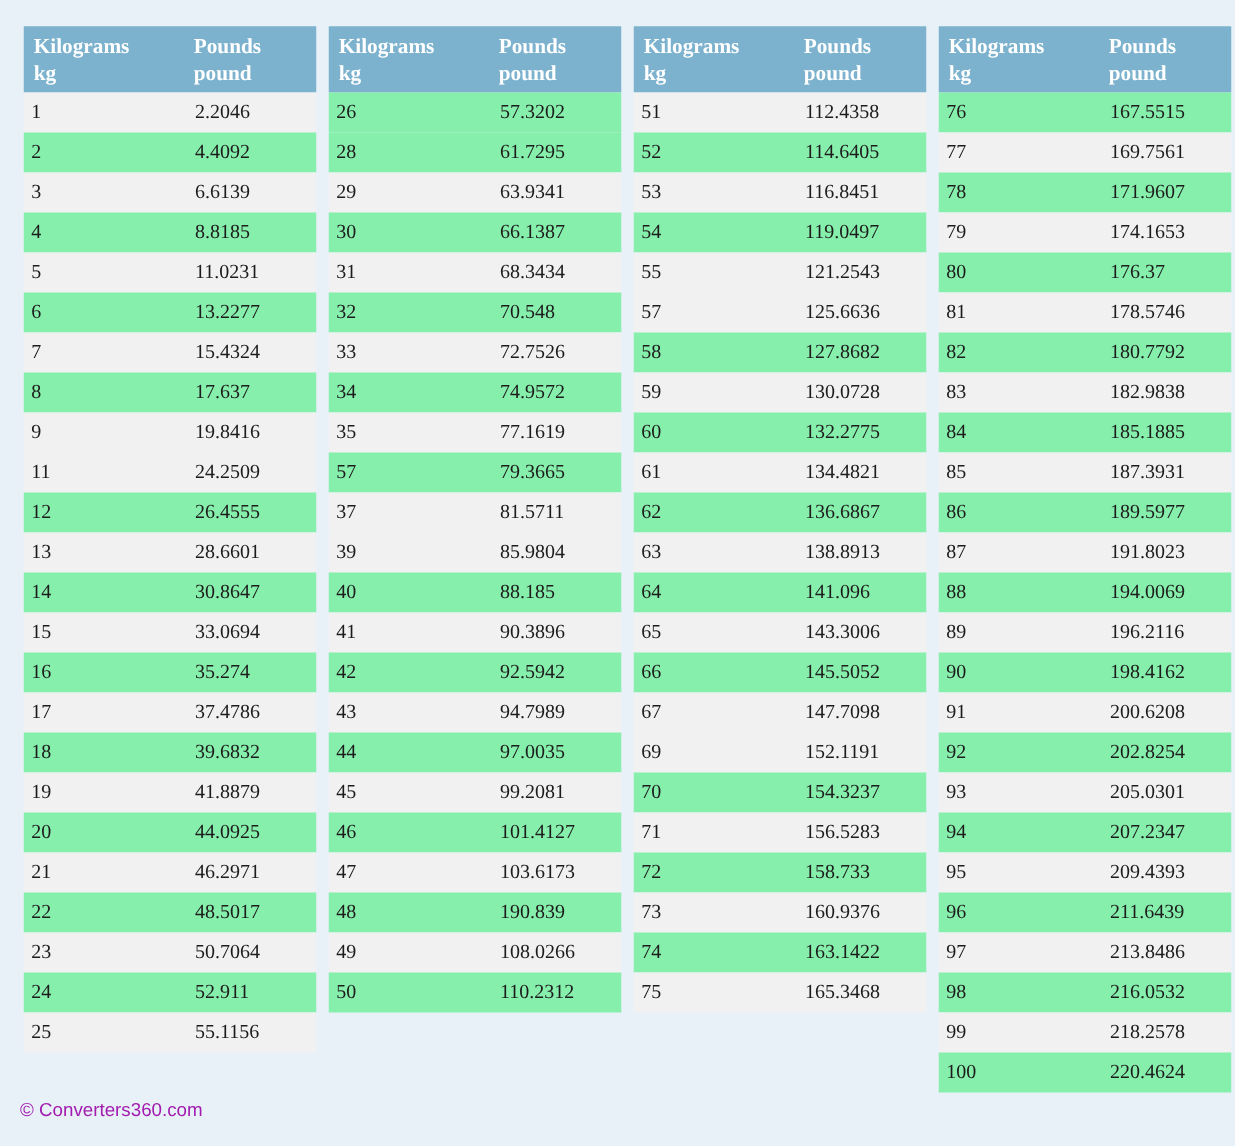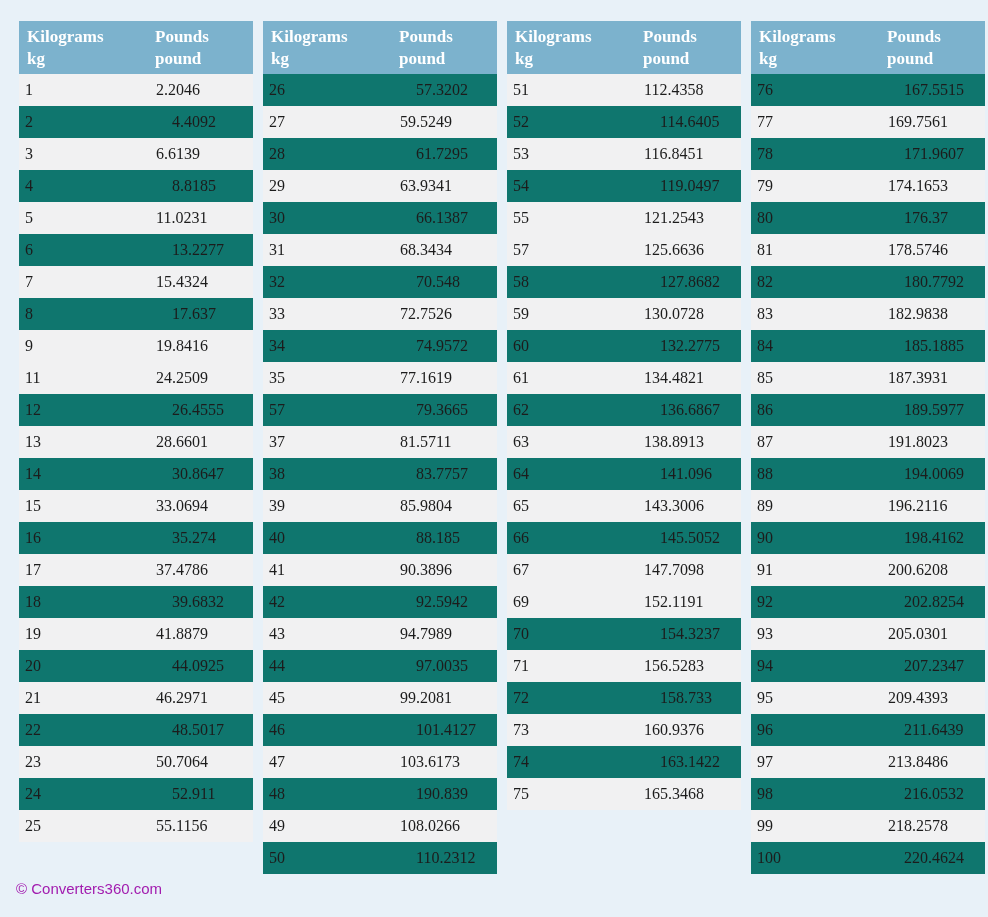--- a/index.html
+++ b/index.html
@@ -32,21 +32,21 @@
   .hcol2 { flex: 1; }
   .hline { white-space: nowrap; }
   .row {
     display: flex;
     height: 32px;
     align-items: center;
     font-size: 16px;
     color: #1c1c1c;
   }
   .row.light { background: #f1f1f2; }
-  .row.dark  { background: #0f766e; gap: 16px; }
+  .row.dark  { background: #86efac; }
   .cell-kg {
     width: 137px;
     padding-left: 6px;
     box-sizing: border-box;
   }
   .cell-lb { flex: 1; }
   .footer {
     position: absolute;
     left: 16px; top: 880px;
     font-family: "Liberation Sans", "DejaVu Sans", sans-serif;
@@ -174,24 +174,20 @@
         </div>
         <div class="hcol2">
           <div class="hline">Pounds</div>
           <div class="hline">pound</div>
         </div>
       </div>
       <div class="row dark">
         <div class="cell-kg">26</div>
         <div class="cell-lb">57.3202</div>
       </div>
-      <div class="row light">
-        <div class="cell-kg">27</div>
-        <div class="cell-lb">59.5249</div>
-      </div>
       <div class="row dark">
         <div class="cell-kg">28</div>
         <div class="cell-lb">61.7295</div>
       </div>
       <div class="row light">
         <div class="cell-kg">29</div>
         <div class="cell-lb">63.9341</div>
       </div>
       <div class="row dark">
         <div class="cell-kg">30</div>
@@ -217,24 +213,20 @@
         <div class="cell-kg">35</div>
         <div class="cell-lb">77.1619</div>
       </div>
       <div class="row dark">
         <div class="cell-kg">57</div>
         <div class="cell-lb">79.3665</div>
       </div>
       <div class="row light">
         <div class="cell-kg">37</div>
         <div class="cell-lb">81.5711</div>
-      </div>
-      <div class="row dark">
-        <div class="cell-kg">38</div>
-        <div class="cell-lb">83.7757</div>
       </div>
       <div class="row light">
         <div class="cell-kg">39</div>
         <div class="cell-lb">85.9804</div>
       </div>
       <div class="row dark">
         <div class="cell-kg">40</div>
         <div class="cell-lb">88.185</div>
       </div>
       <div class="row light">

